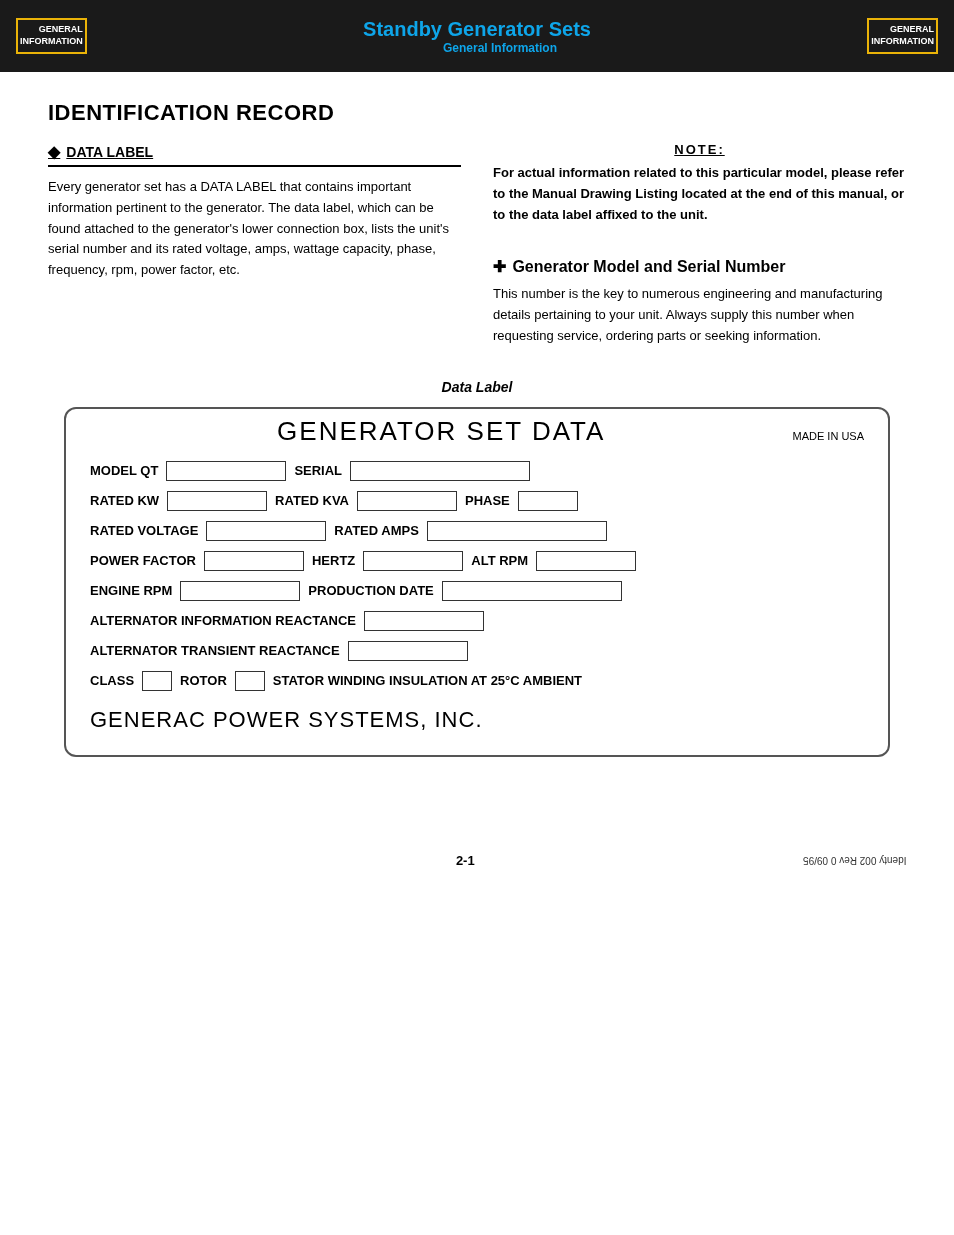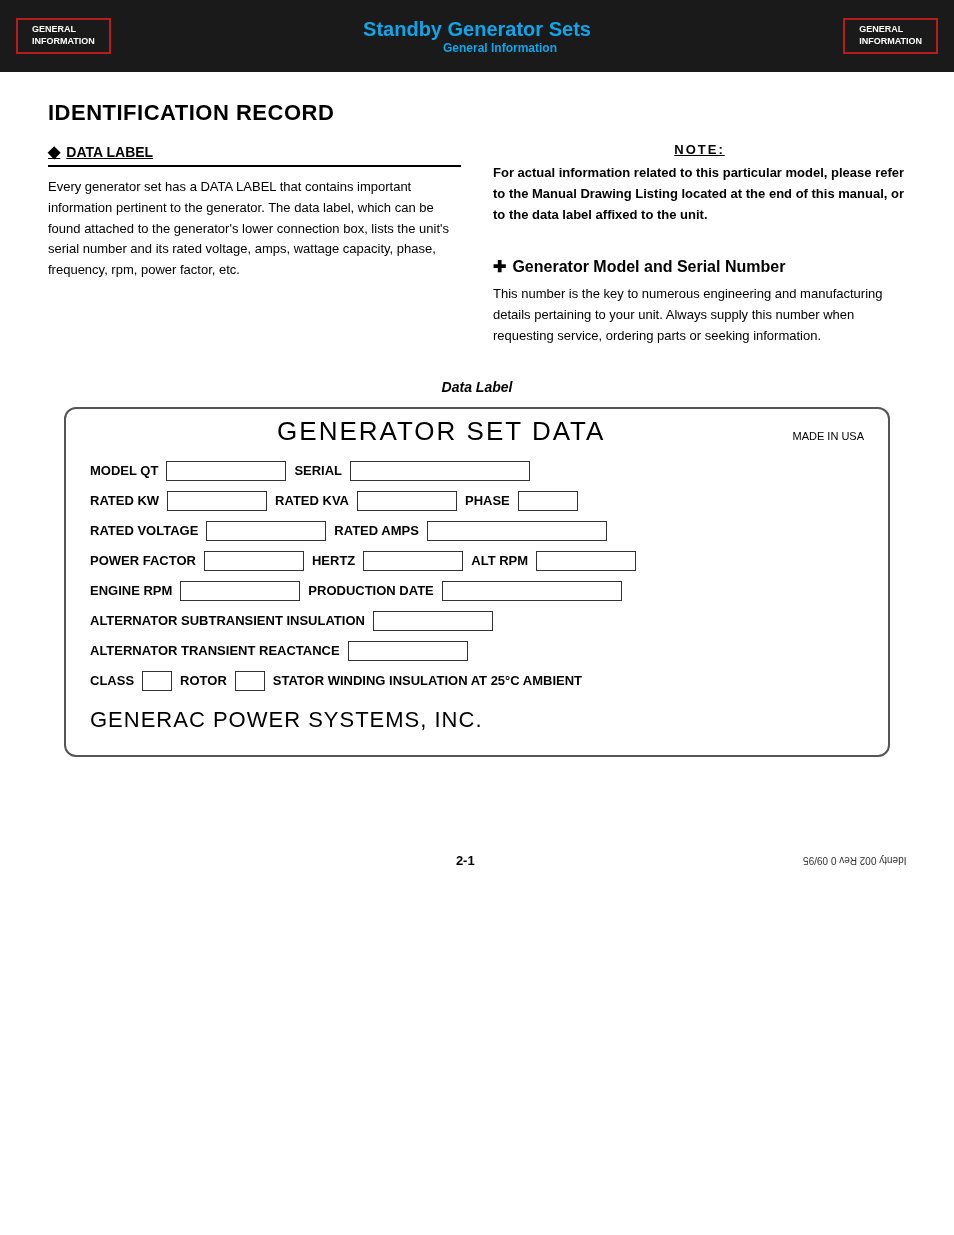--- a/index.html
+++ b/index.html
@@ -15,23 +15,23 @@
     
     .page-header {
       background: #1a1a1a;
       display: flex;
       align-items: center;
       justify-content: space-between;
       padding: 8px 16px;
       min-height: 72px;
     }
     .header-logo {
-      border: 2px solid #b91c1c;
-      padding: 4px 14px;
-      text-align: left;
+      border: 2px solid #eab308;
+      padding: 4px 2px;
+      text-align: right;
       color: #fff;
       font-size: 9px;
       font-weight: bold;
       line-height: 1.3;
       min-width: 60px;
     }
     .header-title {
       color: #0ea5e9;
       text-align: center;
       flex: 1;
@@ -319,21 +319,21 @@
     </div>
 
     <div class="card-row">
       <span>ENGINE RPM</span>
       <span class="card-field"></span>
       <span>PRODUCTION DATE</span>
       <span class="card-field-lg"></span>
     </div>
 
     <div class="card-row">
-      <span>ALTERNATOR SUBTRANSIENT INSULATION</span>
+      <span>ALTERNATOR INFORMATION REACTANCE</span>
       <span class="card-field"></span>
     </div>
 
     <div class="card-row">
       <span>ALTERNATOR TRANSIENT REACTANCE</span>
       <span class="card-field"></span>
     </div>
 
     <div class="card-row">
       <span>CLASS</span>

